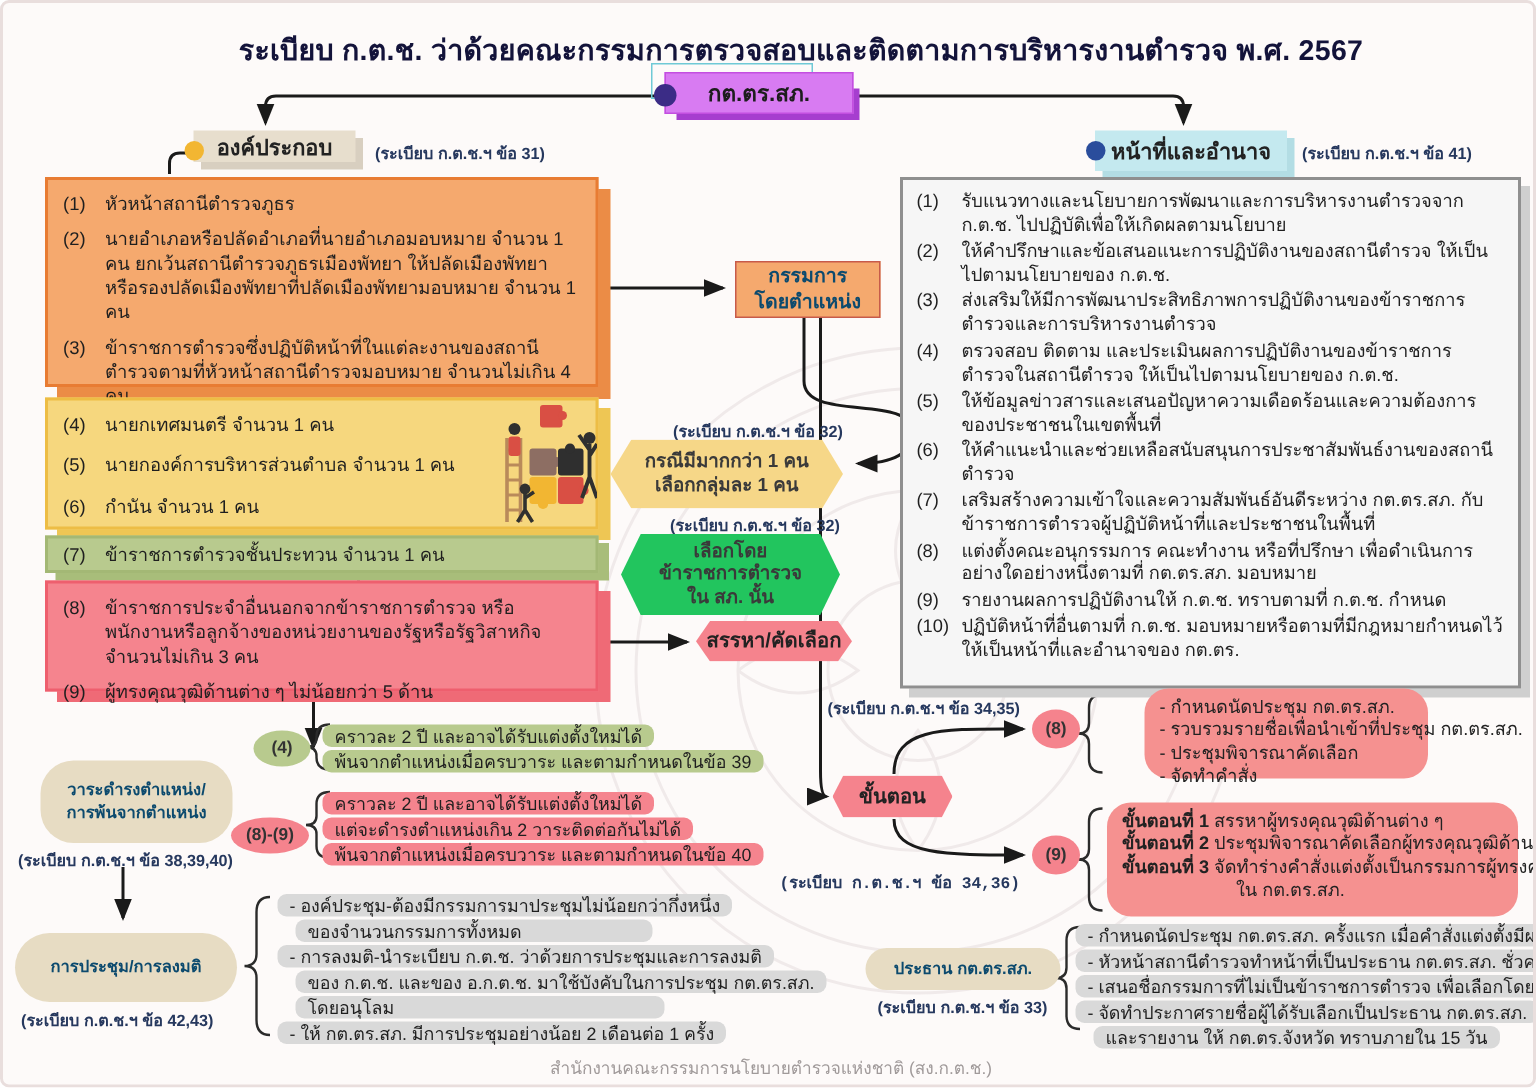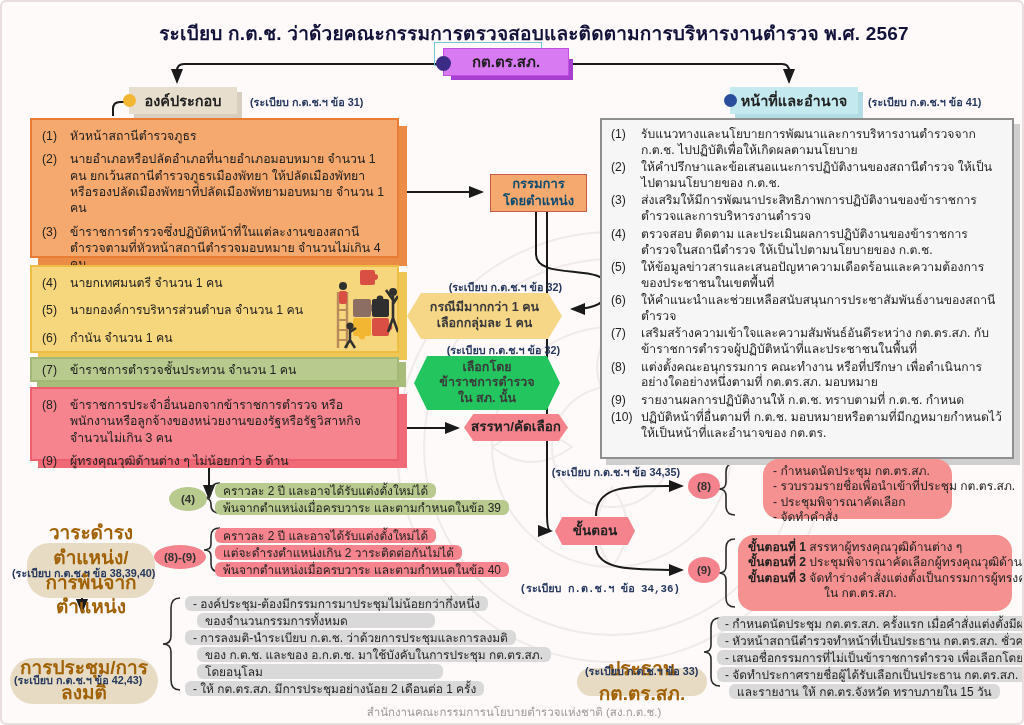--- a/index.html
+++ b/index.html
@@ -38,21 +38,21 @@
        align-items:center;justify-content:center;text-align:center;font-weight:800;line-height:1.25;}
   .hex-yel{background:#f6d788;color:#3a3a3a;font-size:12.5px;}
   .hex-grn{background:#22c55e;color:#3a3a3a;font-size:12.5px;}
   .hex-pink{background:#f5838d;color:#222;font-size:13.5px;}
   .oval{border-radius:50%;display:flex;align-items:center;justify-content:center;font-weight:700;font-size:11.5px;color:#333;}
   .ov-pink{background:#f5838d;}
   .ov-grn{background:#b8ca8e;}
   
   .card-pink{background:#f59190;border-radius:16px;padding:5px 10px;font-size:12.1px;line-height:1.32;color:#222;}
   .tanpill{background:#e7dcc3;border-radius:22px;display:flex;flex-direction:column;align-items:center;justify-content:center;
-           font-weight:800;font-size:19px;color:#a16207;text-align:center;line-height:1.3;margin-top:36px;}
+           font-weight:800;font-size:11px;color:#0c4a6e;text-align:center;line-height:1.3;}
   .kbox{background:#f5a96e;border:1.5px solid #c75b4a;display:flex;flex-direction:column;align-items:center;justify-content:center;
         font-weight:800;font-size:13px;line-height:1.3;color:#0c4a6e;}
   
   .strips .s{width:fit-content;border-radius:6px;padding:0.5px 8px;margin-bottom:2px;font-size:11.9px;line-height:1.18;white-space:nowrap;}
   .s-grn{background:#b8ca8e;}
   .s-pnk{background:#f5848e;}
   .s-gry{background:#d9d9d9;}
   .ind{margin-left:12px;}
   .stepline{white-space:nowrap;font-size:12.1px;line-height:1.28;}
   .stepline b{font-weight:800;}
@@ -109,21 +109,21 @@
 
   <div class="abs ttl" style="left:0;top:16px;padding-left:44px;">ระเบียบ ก.ต.ช. ว่าด้วยคณะกรรมการตรวจสอบและติดตามการบริหารงานตำรวจ พ.ศ. 2567</div>
 
   <div class="abs ghost" style="left:432px;top:40px;width:108px;height:24px;"></div>
   <div class="abs vio-sh" style="left:449px;top:57px;width:122px;height:21px;"></div>
   <div class="abs vio" style="left:441px;top:46px;width:126px;height:28px;">
     <span class="dot" style="left:-8px;top:7px;width:15px;height:15px;background:#3b2c86;"></span>
     <span>กต.ตร.สภ.</span>
   </div>
 
-  <div class="abs chip chip-tan" style="left:127px;top:85px;width:108px;height:27px;">
+  <div class="abs chip chip-tan" style="left:127px;top:85px;width:108px;height:21px;">
     <span class="dot" style="left:-6px;top:7px;width:13px;height:13px;background:#f2b632;"></span>
     <span>องค์ประกอบ</span>
   </div>
   <div class="abs ref" style="left:248px;top:92px;">(ระเบียบ ก.ต.ช.ฯ ข้อ 31)</div>
 
   <div class="abs chip chip-cyan" style="left:728px;top:85px;width:128px;height:27px;text-align:center;">
     <span class="dot" style="left:-6px;top:7px;width:13px;height:13px;background:#2a4d9c;"></span>
     <span>หน้าที่และอำนาจ</span>
   </div>
   <div class="abs ref" style="left:866px;top:92px;">(ระเบียบ ก.ต.ช.ฯ ข้อ 41)</div>

